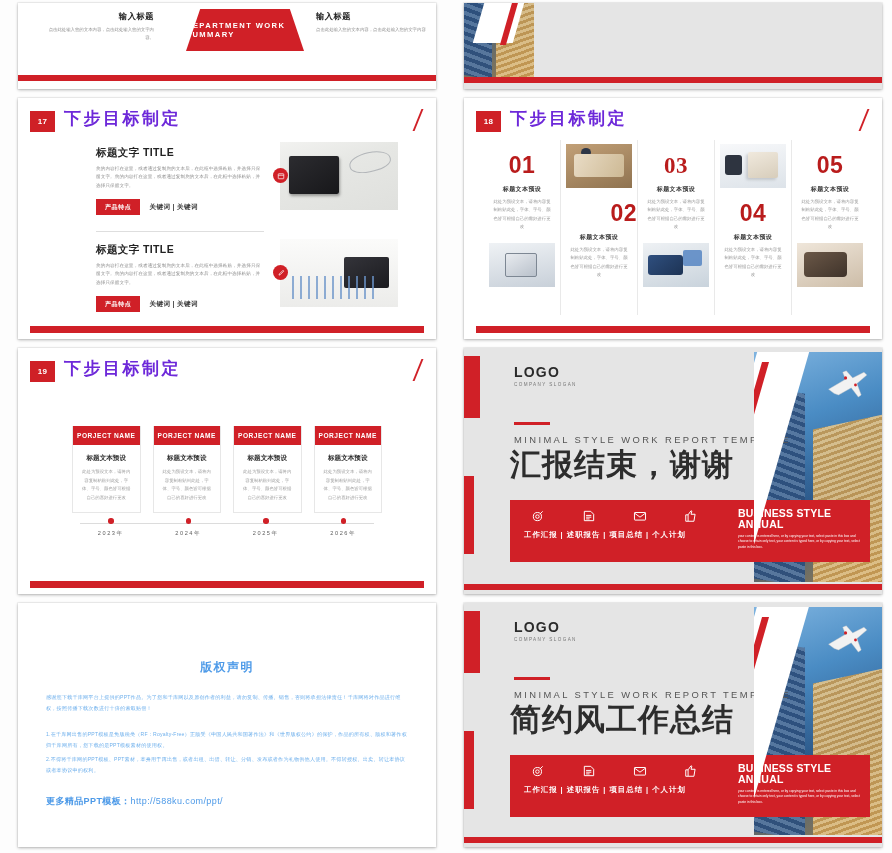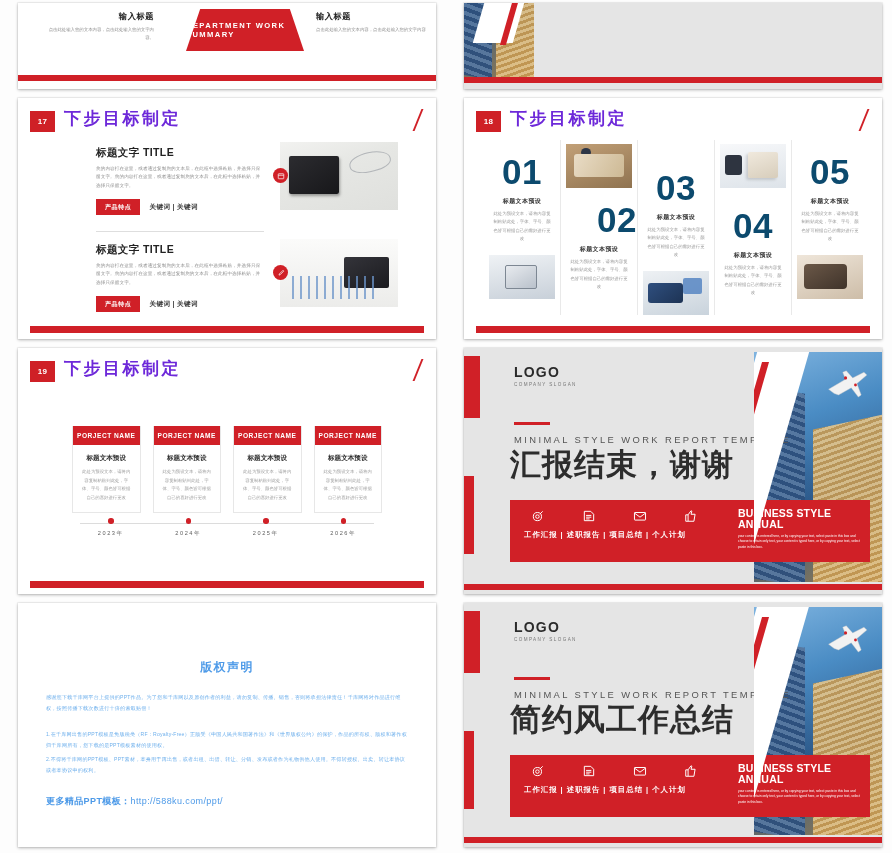--- a/index.html
+++ b/index.html
@@ -147,21 +147,21 @@
   .ph-shake:after {
     content:""; position:absolute; left:10%; top:20%; width:66%; height:56%;
     background: linear-gradient(150deg,#6b5848,#3f332a); border-radius:4px;
   }
 
   
   .s18-wrap { position:absolute; left:20px; right:14px; top:42px; bottom:24px; display:flex; }
   .s18-col { flex:1; position:relative; }
   .s18-col + .s18-col { border-left: 1px solid #e9e9e9; }
   .s18-num {
-    font-size: 35px; font-weight: 700; color:#0c4a6e;
+    font-size: 23px; font-weight: 700; color:#b91c1c;
     text-align:center; letter-spacing:0.5px; line-height:1;
     font-family:"Liberation Sans", sans-serif;
   }
   .s18-t { font-size:6px; font-weight:700; color:#333; text-align:center; margin-top:8px; letter-spacing:.4px; }
   .s18-d { font-size:4.4px; color:#9a9a9a; text-align:center; line-height:1.9; margin:4px 8px 0; }
   .s18-img { height:44px; margin:0 5px; overflow:hidden; position:relative; background:#ccc; }
 
   
   .s19-cards { position:absolute; left:54px; right:54px; top:78px; display:flex; gap:12px; }
   .s19-card { flex:1; border:1px solid #e7e7e7; border-top:0; background:#fff; }
@@ -373,33 +373,33 @@
           <div class="s18-col">
             <div class="s18-img" style="margin-top:4px;">
                 <div class="ph ph-meeting"></div>
               </div>
             <div class="s18-num" style="margin-top:14px;text-align:right;">02</div>
             <div class="s18-t">标题文本预设</div>
             <div class="s18-d">此处为预设文本，请将内容复制粘贴此处，字体、字号、颜色皆可根据自己的需好进行更改</div>
           </div>
 
           <div class="s18-col">
-            <div class="s18-num" style="margin-top:30px;">03</div>
+            <div class="s18-num" style="margin-top:14px;font-family:Liberation Serif, serif;">03</div>
             <div class="s18-t">标题文本预设</div>
             <div class="s18-d">此处为预设文本，请将内容复制粘贴此处，字体、字号、颜色皆可根据自己的需好进行更改</div>
             <div class="s18-img" style="margin-top:12px;">
                 <div class="ph ph-blue"></div>
               </div>
           </div>
 
           <div class="s18-col">
             <div class="s18-img" style="margin-top:4px;">
                 <div class="ph ph-note"></div>
               </div>
-            <div class="s18-num" style="margin-top:20px;">04</div>
+            <div class="s18-num" style="margin-top:14px;">04</div>
             <div class="s18-t">标题文本预设</div>
             <div class="s18-d">此处为预设文本，请将内容复制粘贴此处，字体、字号、颜色皆可根据自己的需好进行更改</div>
           </div>
 
           <div class="s18-col">
             <div class="s18-num" style="margin-top:14px;">05</div>
             <div class="s18-t">标题文本预设</div>
             <div class="s18-d">此处为预设文本，请将内容复制粘贴此处，字体、字号、颜色皆可根据自己的需好进行更改</div>
             <div class="s18-img" style="margin-top:12px;">
                 <div class="ph ph-shake"></div>

